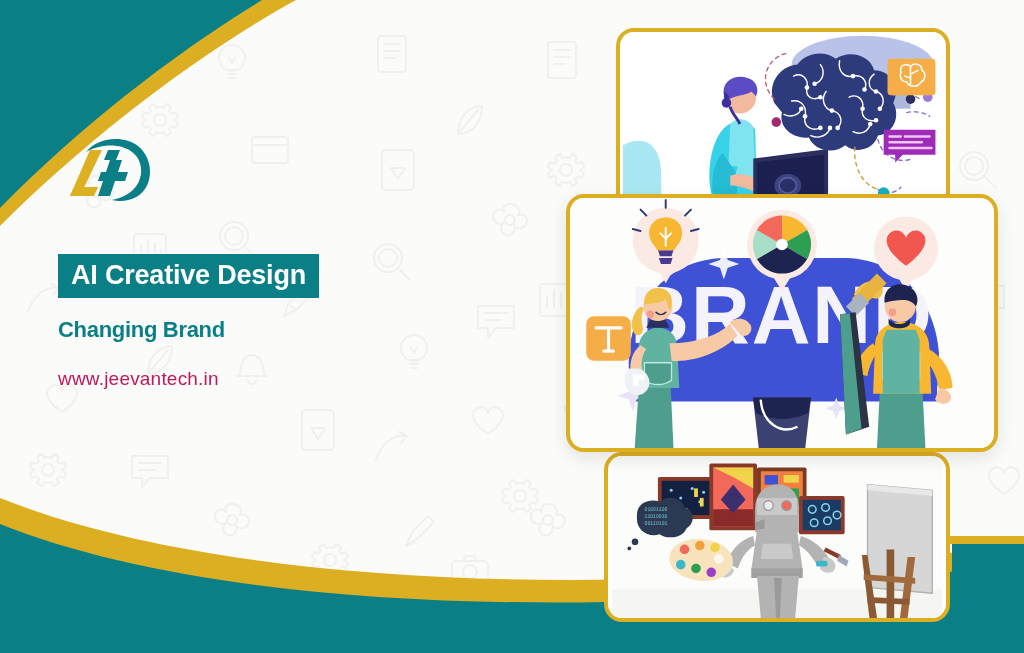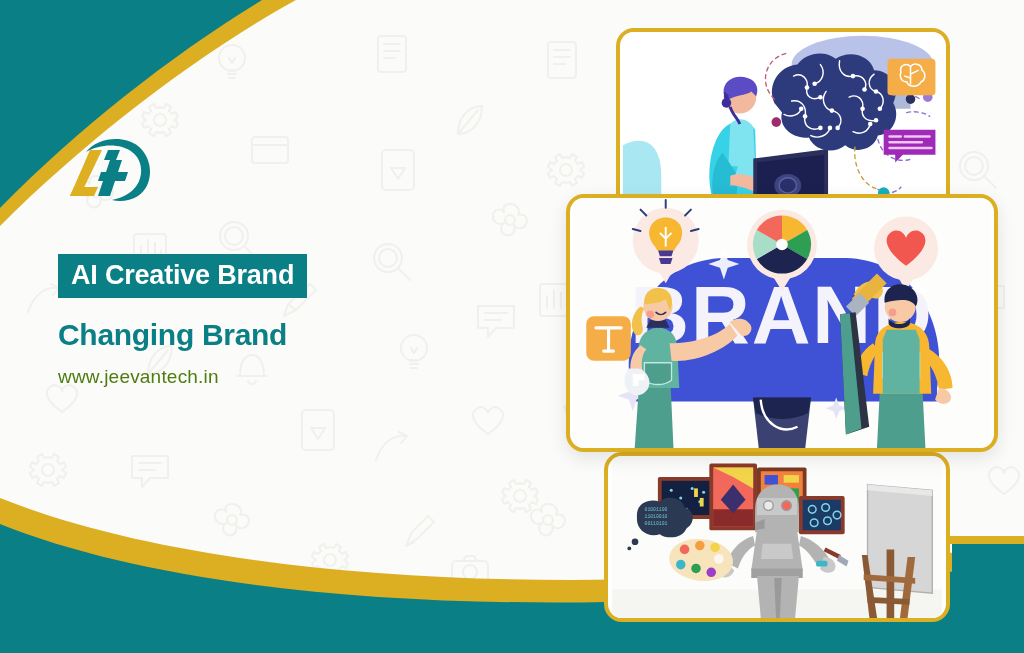--- a/index.html
+++ b/index.html
@@ -33,29 +33,29 @@
     font-size:27px;
     font-weight:bold;
     letter-spacing:-.2px;
     padding:8px 13px 9px 13px;
     line-height:1;
     white-space:nowrap;
   }
   .headline {
     margin-top:18px;
     color:#0a7f86;
-    font-size:30px;
+    font-size:22px;
     font-weight:bold;
     line-height:1.25;
     letter-spacing:-.3px;
   }
   .headline span { display:block; }
   .site-url {
-    margin-top:12px;
-    color:#4d7c0f;
+    margin-top:24px;
+    color:#be185d;
     font-size:19px;
     letter-spacing:.2px;
   }
 
   
   .card {
     position:absolute;
     background:#ffffff;
     border:4px solid #dcae22;
     border-radius:18px;
@@ -219,21 +219,21 @@
 
         <path d="M12,58 L22,58 L44,12 L32,12 L12,58 Z" fill="#ddb022"></path>
         <path d="M12,58 L36,58 L40,49 L16,49 Z" fill="#ddb022"></path>
 
         <path d="M46,22 L58,22 L62,12 L50,12 Z" fill="#0a7f86"></path>
         <path d="M40,58 L52,58 L64,22 L52,22 Z" fill="#0a7f86"></path>
         <path d="M43,34 L70,34 L67,43 L40,43 Z" fill="#0a7f86"></path>
       </svg>
     </div>
 
-    <div class="title-band">AI Creative Brand</div>
+    <div class="title-band">AI Creative Design</div>
 
     <div class="headline">
       <span>Changing Brand</span>
     </div>
 
     <div class="site-url">www.jeevantech.in</div>
   </div>
 
   <div class="card" id="card-top">
     <svg viewBox="0 0 334 194" xmlns="http://www.w3.org/2000/svg">

